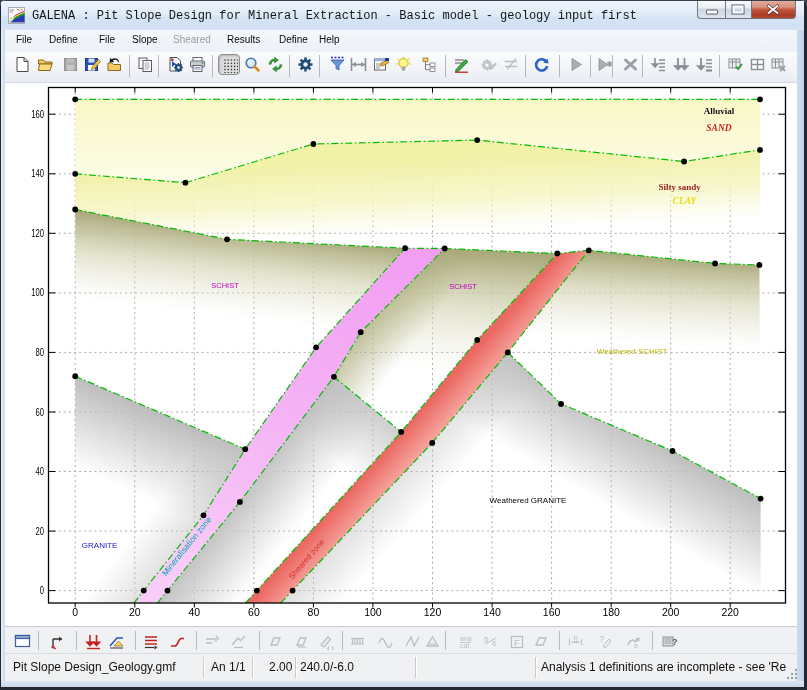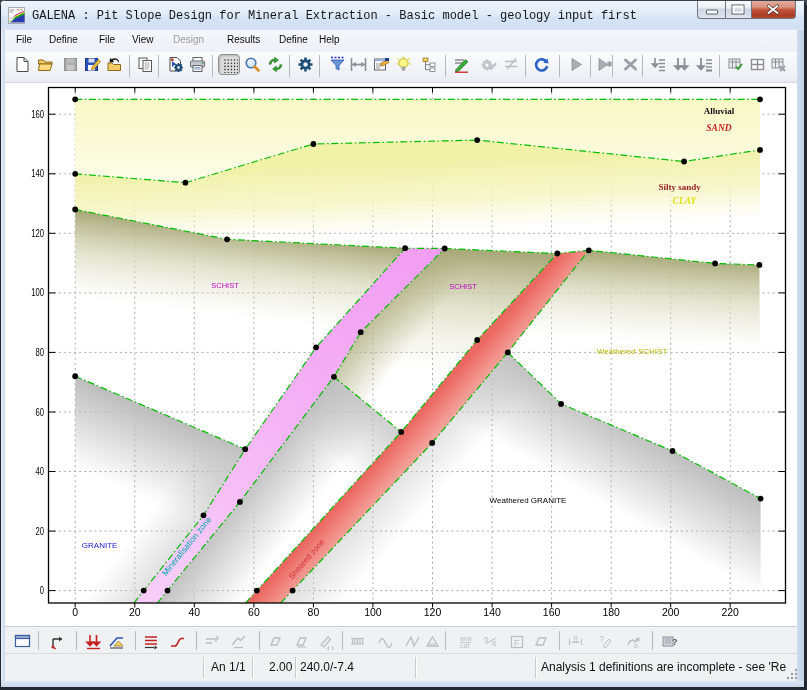--- a/index.html
+++ b/index.html
@@ -73,22 +73,22 @@
         </g>
       <g stroke="#fff" stroke-width="1.9" stroke-linecap="round">
           <path d="M71.5 6 L80.5 13 M80.5 6 L71.5 13"></path>
         </g>
     </svg>
   </div>
   <div id="menu">
     <span style="left:11px">File</span>
     <span style="left:44px">Define</span>
     <span style="left:94px">File</span>
-    <span style="left:127px">View</span>
-    <span style="left:168px;color:#9b9b9b">Design</span>
+    <span style="left:127px">Slope</span>
+    <span style="left:168px;color:#9b9b9b">Sheared</span>
     <span style="left:222px">Results</span>
     <span style="left:274px">Define</span>
     <span style="left:314px">Help</span>
   </div>
   <div id="tbar">
       <div class="tsep" style="left:123.7px"></div>
       <div class="tsep" style="left:153.4px"></div>
       <div class="tsep" style="left:206.7px"></div>
       <div class="tsep" style="left:283.6px"></div>
       <div class="tsep" style="left:314px"></div>
@@ -542,23 +542,24 @@
         <path d="M14 9 l0.5 -4.5 l-4.5 1" fill="#b9bdc4"></path>
         <text x="9" y="15" font-size="6" fill="#b9bdc4">B</text>
       </svg>
       <svg class="bicon" style="left:656px;top:6px" width="17" height="17" viewBox="0 0 17 17">
         <rect x="2" y="4" width="10" height="9" fill="#d8dce2" stroke="#8a8f97"></rect>
         <path d="M3.5 6 h7 M3.5 8 h7 M3.5 10 h7" stroke="#8a8f97" stroke-width="0.8"></path>
         <text x="11" y="12" font-size="9" fill="#555" font-weight="bold">?</text>
       </svg>
     </div>
   <div id="sbar">
+    <span class="fld" style="left:8px">Pit Slope Design_Geology.gmf</span>
     <span class="fld" style="left:206px">An 1/1</span>
     <span class="fld" style="left:264px">2.00</span>
-    <span class="fld" style="left:295px">240.0/-7.4</span>
+    <span class="fld" style="left:295px">240.0/-6.0</span>
     <span class="fld" style="left:536px">Analysis 1 definitions are incomplete - see 'Re</span>
     <div class="ssep" style="left:198px"></div>
     <div class="ssep" style="left:247px"></div>
     <div class="ssep" style="left:290px"></div>
     <div class="ssep" style="left:410px"></div>
     <div class="ssep" style="left:530px"></div>
     <svg class="abs" style="left:780px;top:14px" width="14" height="13">
       <g fill="#9aa0a8">
           <circle cx="11" cy="2" r="1.2"></circle>
           <circle cx="7" cy="6" r="1.2"></circle>

